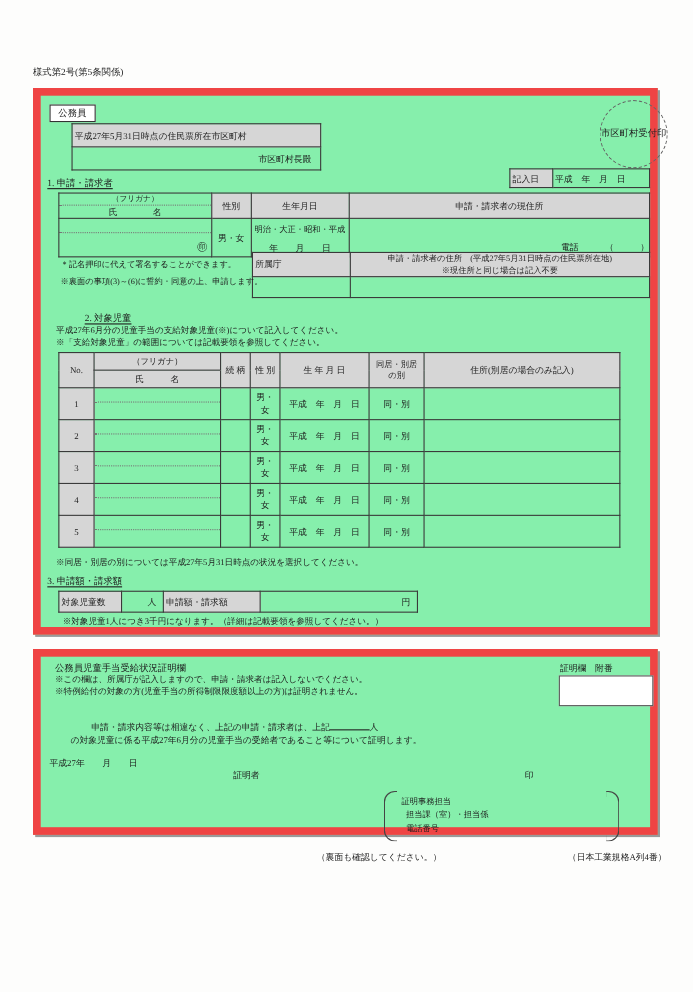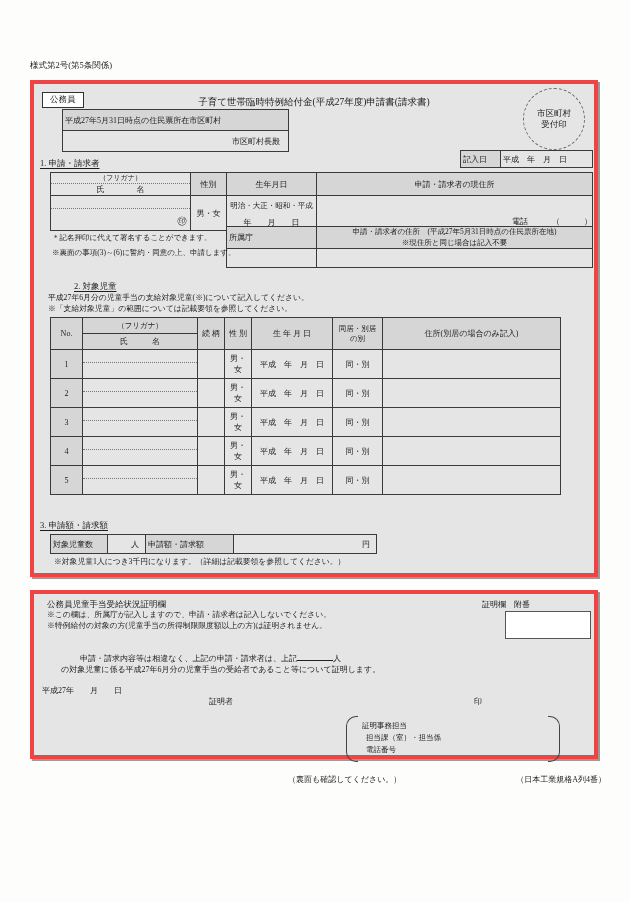--- a/index.html
+++ b/index.html
@@ -9,38 +9,38 @@
     font-family:"Liberation Serif","DejaVu Serif",serif;
     color:#1c1c1c;
     -webkit-font-smoothing:antialiased;
   }
   .page { position:relative; width:630px; height:902px; overflow:hidden; }
 
   .form-number { position:absolute; left:30px; top:60px; font-size:8.5px; }
 
   .big-box {
     position:absolute; left:30px; width:568px;
-    border:4px solid #ef4444; background:#e5e5e5;
+    border:7px solid #ef4444; background:#86efac;
     box-shadow:2px 2px 0 #9a9a9a;
     box-sizing:border-box;
   }
   #box1 { top:80px; height:497px; }
   #box2 { top:590px; height:169px; }
 
   .abs { position:absolute; }
 
   .badge {
     border:1px solid #333; padding:1px 7px; font-size:8.5px; background:#fff;
   }
   .doc-title { left:0; right:0; top:12px; text-align:center; font-size:9.5px; }
 
   .stamp-circle {
-    left:489px; top:4px; width:60px; height:60px;
+    left:508px; top:4px; width:60px; height:60px;
     border:1px dashed #666; border-radius:50%;
-    display:flex; flex-direction:column; align-items:center; justify-content:center;
+    display:flex; flex-direction:row; align-items:center; justify-content:center;
     font-size:8.5px; line-height:1.3; text-align:center; color:#222;
   }
 
   table { border-collapse:collapse; table-layout:fixed; }
   td, th { border:1px solid #3a3a3a; font-size:8px; font-weight:normal; padding:0 2px; vertical-align:middle; }
   .shade { background:#d6d6d6; }
   .ctr { }
   .nopad { padding:0; }
 
   .addressee { left:28px; top:25px; width:226px; }
@@ -101,21 +101,20 @@
 </head>
 <body>
 
 <div class="page">
 
   <div class="form-number">様式第2号(第5条関係)</div>
 
   <div class="big-box" id="box1">
 
     <span class="abs badge" style="left:8px; top:8px;">公務員</span>
-    <div class="abs doc-title">子育て世帯臨時特例給付金(平成27年度)申請書(請求書)</div>
 
     <div class="abs stamp-circle">
       <span>市区町村</span>
       <span>受付印</span>
     </div>
 
     <table class="abs addressee">
       <colgroup>
           <col style="width:226px">
         </colgroup>
@@ -292,20 +291,21 @@
             </td>
         <td></td>
         <td>男・女</td>
         <td>平成　年　月　日</td>
         <td>同・別</td>
         <td></td>
       </tr>
     </tbody>
       </table>
 
+    <div class="abs instr" style="left:14px; top:421px;">※同居・別居の別については平成27年5月31日時点の状況を選択してください。</div>
 
     <div class="abs sec-heading" style="left:6px; top:436px;">3. 申請額・請求額</div>
 
     <table class="abs t3">
       <colgroup>
           <col style="width:57px">
           <col style="width:38px">
           <col style="width:88px">
           <col style="width:143px">
         </colgroup>
@@ -320,21 +320,21 @@
       </table>
 
     <div class="abs instr" style="left:20px; top:474px;">※対象児童1人につき3千円になります。（詳細は記載要領を参照してください。）</div>
   </div>
 
   <div class="big-box" id="box2">
     <div class="abs" style="left:13px; top:5px; font-size:8.5px;">公務員児童手当受給状況証明欄</div>
     <div class="abs instr" style="left:13px; top:17px;">※この欄は、所属庁が記入しますので、申請・請求者は記入しないでください。</div>
     <div class="abs instr" style="left:13px; top:28px;">※特例給付の対象の方(児童手当の所得制限限度額以上の方)は証明されません。</div>
 
-    <div class="abs" style="left:448px; top:5px; font-size:8px;">証明欄　附番</div>
+    <div class="abs" style="left:472px; top:5px; font-size:8px;">証明欄　附番</div>
     <div class="abs cert-box-rect"></div>
 
     <div class="abs" style="left:46px; top:57px; font-size:8px;">
       <span>申請・請求内容等は相違なく、上記の申請・請求者は、上記</span><span class="fill-line"></span><span>人</span>
     </div>
     <div class="abs" style="left:27px; top:70px; font-size:8px;text-align:center;">の対象児童に係る平成27年6月分の児童手当の受給者であること等について証明します。</div>
 
     <div class="abs" style="left:8px; top:91px; font-size:8px;">平成27年　　月　　日</div>
     <div class="abs" style="left:175px; top:102px; font-size:8px;">証明者</div>
     <div class="abs" style="left:440px; top:102px; font-size:8px;">印</div>

